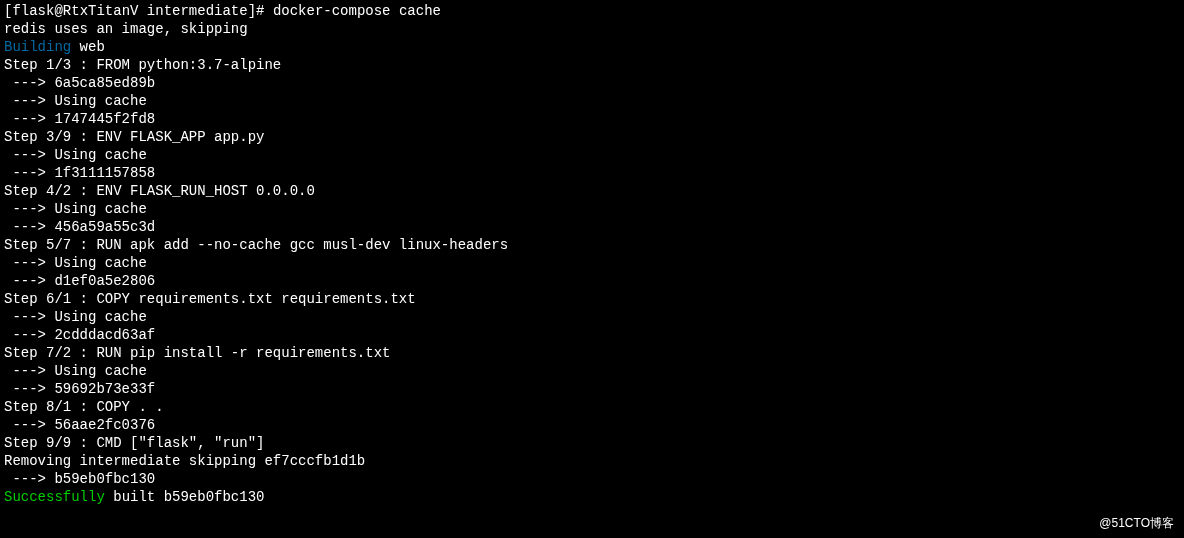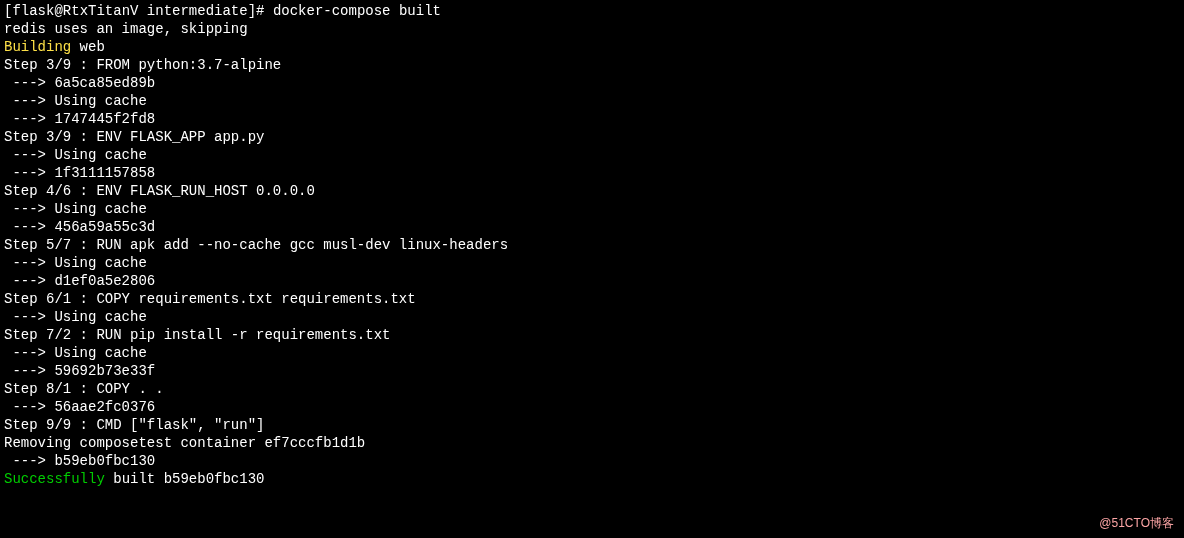--- a/index.html
+++ b/index.html
@@ -9,56 +9,57 @@
     font-family: "Courier New", Consolas, monospace;
     font-size: 14px;
     line-height: 18px;
     padding: 2px 4px;
     width: 1184px;
     height: 538px;
     overflow: hidden;
     position: relative;
   }
   .line { white-space: pre; }
-  .cyan { color: #fde047; }
+  .cyan { color: #0369a1; }
   .green { color: #00cc00; }
   .watermark {
     position: absolute;
     bottom: 6px;
     right: 10px;
-    color: #fca5a5;
+    color: #ffffff;
     font-size: 12px;
     font-family: sans-serif;
   }
 </style>
 </head>
 <body>
 
 <div id="terminal">
-    <div class="line"><span>[</span><span>flask</span><span>@</span><span>RtxTitanV</span><span> </span><span>intermediate</span><span>]# </span><span>docker-compose built</span></div>
+    <div class="line"><span>[</span><span>flask</span><span>@</span><span>RtxTitanV</span><span> </span><span>intermediate</span><span>]# </span><span>docker-compose cache</span></div>
     <div class="line"><span>redis uses an image, skipping</span></div>
     <div class="line"><span class="cyan">Building</span><span> web</span></div>
-    <div class="line"><span>Step 3/9 : FROM python:3.7-alpine</span></div>
+    <div class="line"><span>Step 1/3 : FROM python:3.7-alpine</span></div>
     <div class="line"><span> ---&gt; 6a5ca85ed89b</span></div>
     <div class="line"><span> ---&gt; Using cache</span></div>
     <div class="line"><span> ---&gt; 1747445f2fd8</span></div>
     <div class="line"><span>Step 3/9 : ENV FLASK_APP app.py</span></div>
     <div class="line"><span> ---&gt; Using cache</span></div>
     <div class="line"><span> ---&gt; 1f3111157858</span></div>
-    <div class="line"><span>Step 4/6 : ENV FLASK_RUN_HOST 0.0.0.0</span></div>
+    <div class="line"><span>Step 4/2 : ENV FLASK_RUN_HOST 0.0.0.0</span></div>
     <div class="line"><span> ---&gt; Using cache</span></div>
     <div class="line"><span> ---&gt; 456a59a55c3d</span></div>
     <div class="line"><span>Step 5/7 : RUN apk add --no-cache gcc musl-dev linux-headers</span></div>
     <div class="line"><span> ---&gt; Using cache</span></div>
     <div class="line"><span> ---&gt; d1ef0a5e2806</span></div>
     <div class="line"><span>Step 6/1 : COPY requirements.txt requirements.txt</span></div>
     <div class="line"><span> ---&gt; Using cache</span></div>
+    <div class="line"><span> ---&gt; 2cdddacd63af</span></div>
     <div class="line"><span>Step 7/2 : RUN pip install -r requirements.txt</span></div>
     <div class="line"><span> ---&gt; Using cache</span></div>
     <div class="line"><span> ---&gt; 59692b73e33f</span></div>
     <div class="line"><span>Step 8/1 : COPY . .</span></div>
     <div class="line"><span> ---&gt; 56aae2fc0376</span></div>
     <div class="line"><span>Step 9/9 : CMD ["flask", "run"]</span></div>
-    <div class="line"><span>Removing composetest container ef7cccfb1d1b</span></div>
+    <div class="line"><span>Removing intermediate skipping ef7cccfb1d1b</span></div>
     <div class="line"><span> ---&gt; b59eb0fbc130</span></div>
     <div class="line"><span class="green">Successfully</span><span> built b59eb0fbc130</span></div>
   </div>
 <div class="watermark">@51CTO博客</div>
 
 </body></html>

